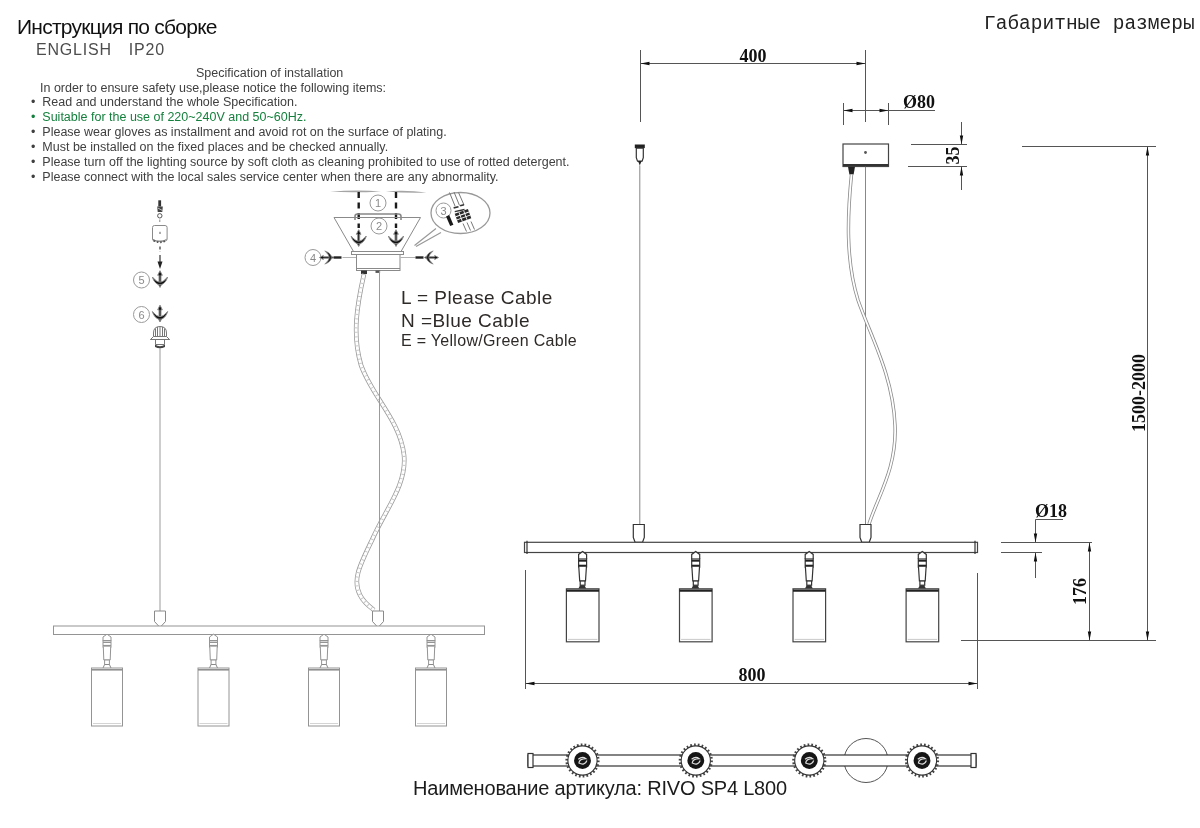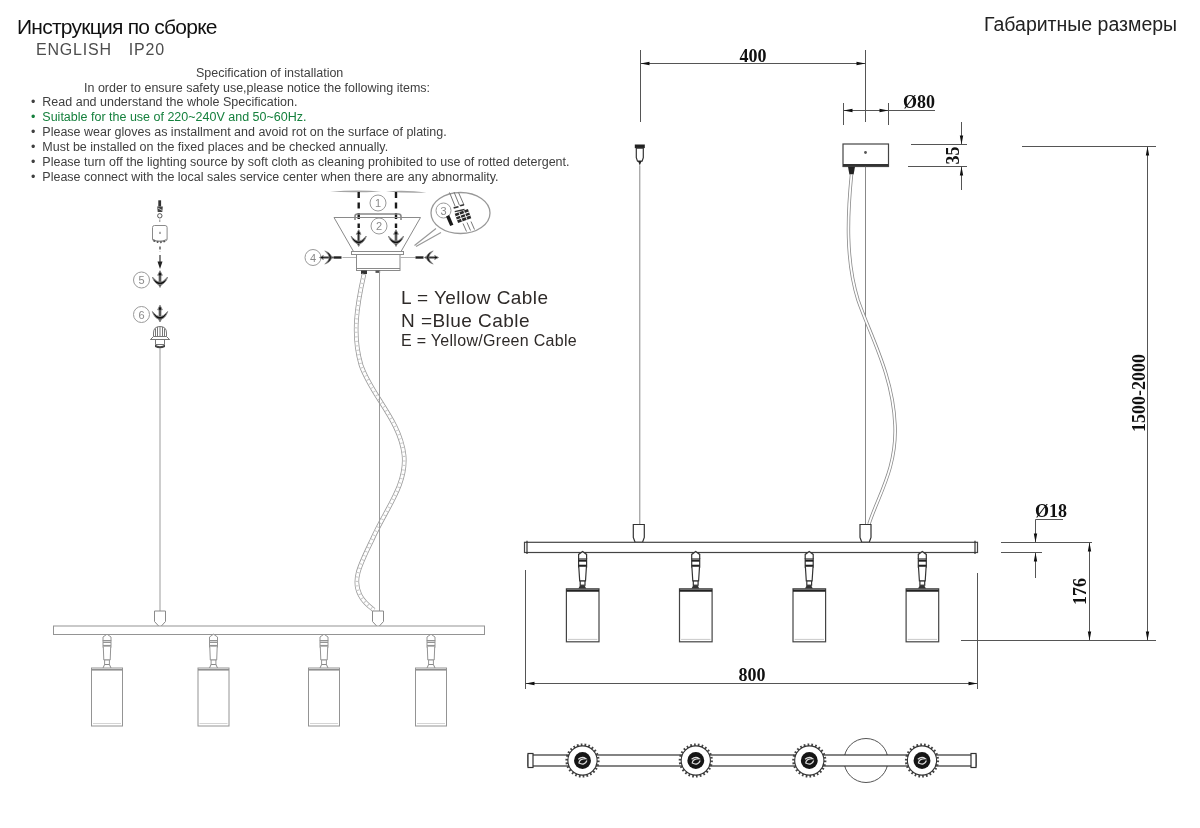--- a/index.html
+++ b/index.html
@@ -7,31 +7,32 @@
         font-family:"Liberation Sans",sans-serif;}
   .t{position:absolute;white-space:nowrap;}
   svg{position:absolute;left:0;top:0;}
 </style>
 </head>
 <body>
 <div id="page">
   <div class="t" id="title" style="left:17px;top:15px;font-size:21px;color:#111;letter-spacing:-0.75px;">Инструкция по сборке</div>
   <div class="t" style="left:36px;top:41px;font-size:16px;color:#4d4d4d;letter-spacing:0.8px;">ENGLISH<span style="margin-left:17px;">IP20</span></div>
   <div class="t" id="spec" style="left:196px;top:65.5px;font-size:12.5px;color:#404040;">Specification of installation</div>
-  <div class="t" id="inorder" style="left:40px;top:80.5px;font-size:12.5px;color:#404040;margin-left:44px;">In order to ensure safety use,please notice the following items:</div>
+  <div class="t" id="inorder" style="left:40px;top:80.5px;font-size:12.5px;color:#404040;">In order to ensure safety use,please notice the following items:</div>
   <div class="t" style="left:31px;top:95px;font-size:12.5px;color:#404040;">•&nbsp;&nbsp;Read and understand the whole Specification.</div>
   <div class="t" style="left:31px;top:110px;font-size:12.5px;color:#15803d;">•&nbsp;&nbsp;Suitable for the use of 220~240V and 50~60Hz.</div>
   <div class="t" style="left:31px;top:140px;font-size:12.5px;color:#404040;">•&nbsp;&nbsp;Must be installed on the fixed places and be checked annually.</div>
   <div class="t" style="left:31px;top:125px;font-size:12.5px;color:#404040;">•&nbsp;&nbsp;Please wear gloves as installment and avoid rot on the surface of plating.</div>
   <div class="t" style="left:31px;top:170px;font-size:12.5px;color:#404040;">•&nbsp;&nbsp;Please connect with the local sales service center when there are any abnormality.</div>
   <div class="t" id="b5" style="left:31px;top:155px;font-size:12.5px;color:#404040;">•&nbsp;&nbsp;Please turn off the lighting source by soft cloth as cleaning prohibited to use of rotted detergent.</div>
-  <div class="t" id="gab" style="left:984px;top:12.5px;font-size:19.5px;color:#222;">Габаритные размеры</div>
-  <div class="t" id="lbc" style="left:401px;top:287px;font-size:19px;color:#2e2a28;letter-spacing:0.45px;">L = Yellow Cable</div>
+  <div class="t" id="gab" style="left:984px;top:12.5px;font-size:19.5px;color:#222;font-family:Liberation Mono, monospace;">Габаритные размеры</div>
+  <div class="t" id="lbc" style="left:401px;top:287px;font-size:19px;color:#2e2a28;letter-spacing:0.45px;">L = Please Cable</div>
   <div class="t" style="left:401px;top:309.5px;font-size:19px;color:#2e2a28;letter-spacing:0.45px;">N =Blue Cable</div>
   <div class="t" id="eyg" style="left:401px;top:332px;font-size:16px;color:#2e2a28;letter-spacing:0.3px;">E = Yellow/Green Cable</div>
+  <div class="t" id="naim" style="left:413px;top:777px;font-size:20px;color:#1c1c1c;letter-spacing:-0.2px;">Наименование артикула: RIVO SP4 L800</div>
 
   <svg width="1200" height="828" viewBox="0 0 1200 828">
     <defs>
       <g id="cross4" fill="#111">
         <path d="M0,-8.3 L2.3,-3.7 L0.95,-3.7 L0.95,4 L2.3,4 L0,8.4 L-2.3,4 L-0.95,4 L-0.95,-3.7 L-2.3,-3.7 Z"></path>
         <path d="M-7.6,-2 C-4.6,1.6 -2.2,3.1 0,3.1 C2.2,3.1 4.6,1.6 7.6,-2 C6.2,2.8 3.2,5.7 0,5.7 C-3.2,5.7 -6.2,2.8 -7.6,-2 Z"></path>
       </g>
     </defs>
 
     <g id="leftExploded" fill="none" stroke="#8a8a8a" stroke-width="1">

